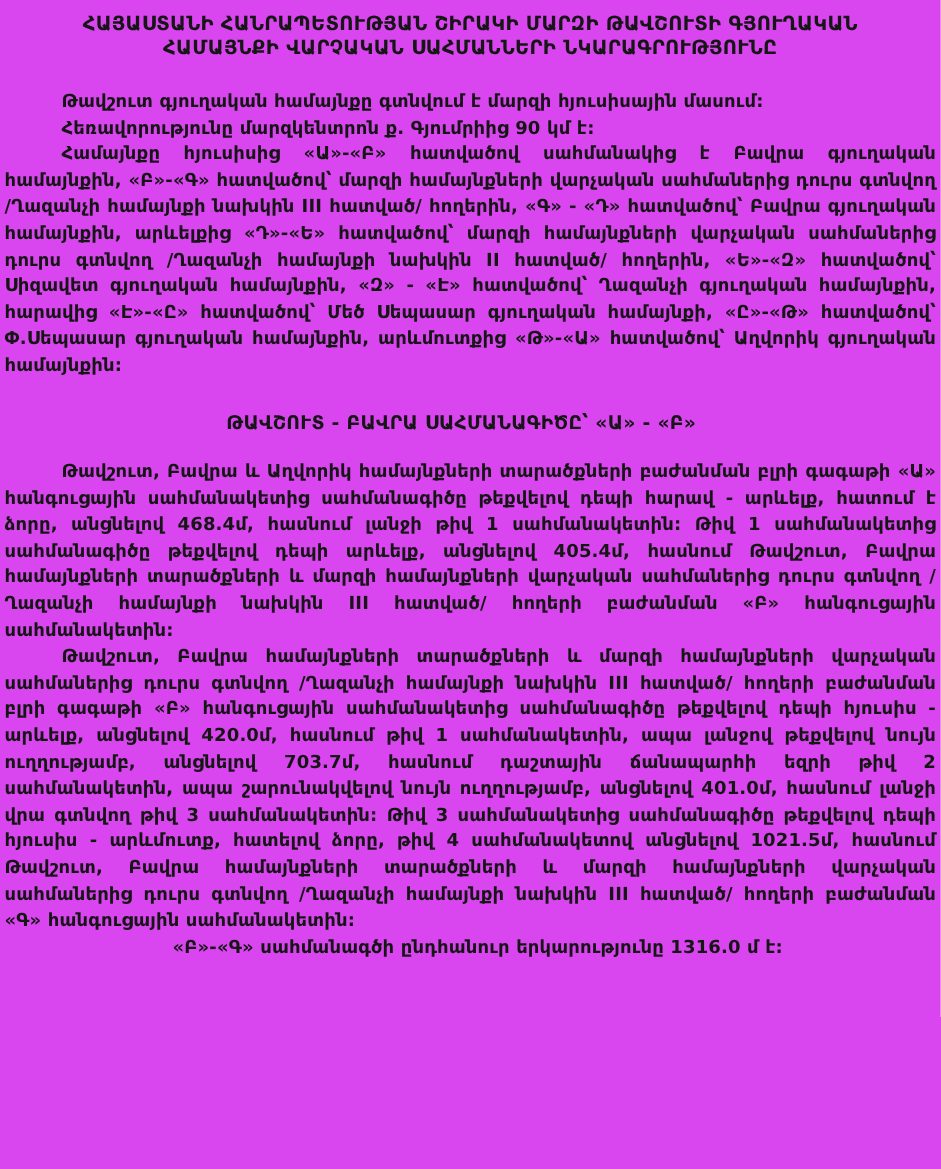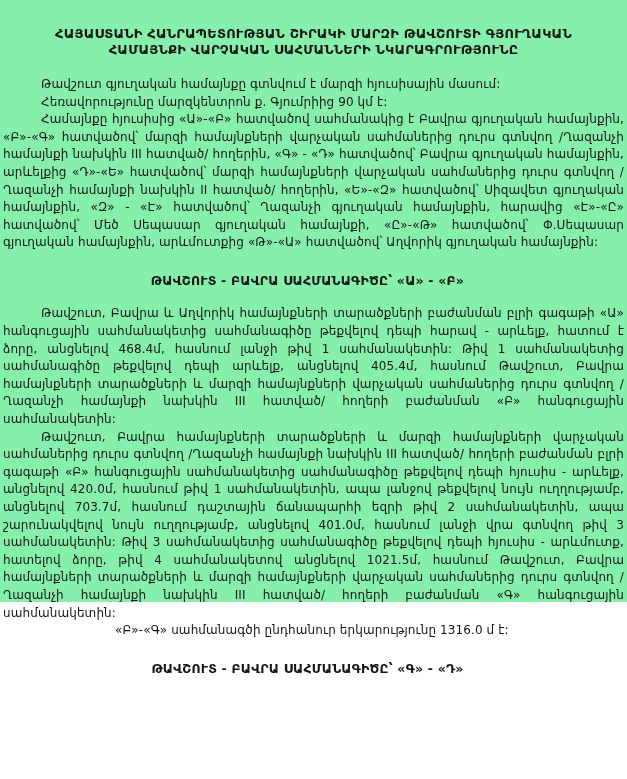--- a/index.html
+++ b/index.html
@@ -11,36 +11,36 @@
     width: 627px;
     height: 779px;
     overflow: hidden;
     color: #161616;
     font-family: "DejaVu Sans", sans-serif;
     -webkit-font-smoothing: none;
   }
   .page {
     box-sizing: border-box;
     width: 627px;
-    height: 602px;
-    padding: 26px 3px 0 3px;
-    background: #86efac;
+    height: 779px;
+    padding: 9px 3px 0 3px;
+    background: #d946ef;
   }
   .doc-title {
     font-size: 13px;
     line-height: 16px;
     font-weight: bold;
     text-align: center;
     margin: 0 26px;
     letter-spacing: 0.2px;
   }
   p {
     margin: 0;
     font-size: 12px;
-    font-weight: normal;
+    font-weight: bold;
     line-height: 17.6px;
     letter-spacing: 0.1px;
   }
   .first-after-title {
     margin-top: 18px;
   }
   .body-par {
     text-align: justify;
     text-indent: 38px;
   }
@@ -75,15 +75,14 @@
   <div class="section-heading">ԹԱՎՇՈՒՏ - ԲԱՎՐԱ ՍԱՀՄԱՆԱԳԻԾԸ՝ «Ա» - «Բ»</div>
 
   <p class="body-par">Թավշուտ, Բավրա և Աղվորիկ համայնքների տարածքների բաժանման բլրի գագաթի «Ա» հանգուցային սահմանակետից սահմանագիծը թեքվելով դեպի հարավ - արևելք, հատում է ձորը, անցնելով 468.4մ, հասնում լանջի թիվ 1 սահմանակետին: Թիվ 1 սահմանակետից սահմանագիծը թեքվելով դեպի արևելք, անցնելով 405.4մ, հասնում Թավշուտ, Բավրա համայնքների տարածքների և մարզի համայնքների վարչական սահմաներից դուրս գտնվող /Ղազանչի համայնքի նախկին III հատված/ հողերի բաժանման «Բ» հանգուցային սահմանակետին:</p>
 
 
 
   <p class="body-par">Թավշուտ, Բավրա համայնքների տարածքների և մարզի համայնքների վարչական սահմաներից դուրս գտնվող /Ղազանչի համայնքի նախկին III հատված/ հողերի բաժանման բլրի գագաթի «Բ» հանգուցային սահմանակետից սահմանագիծը թեքվելով դեպի հյուսիս - արևելք, անցնելով 420.0մ, հասնում թիվ 1 սահմանակետին, ապա լանջով թեքվելով նույն ուղղությամբ, անցնելով 703.7մ, հասնում դաշտային ճանապարհի եզրի թիվ 2 սահմանակետին, ապա շարունակվելով նույն ուղղությամբ, անցնելով 401.0մ, հասնում լանջի վրա գտնվող թիվ 3 սահմանակետին: Թիվ 3 սահմանակետից սահմանագիծը թեքվելով դեպի հյուսիս - արևմուտք, հատելով ձորը, թիվ 4 սահմանակետով անցնելով 1021.5մ, հասնում Թավշուտ, Բավրա համայնքների տարածքների և մարզի համայնքների վարչական սահմաներից դուրս գտնվող /Ղազանչի համայնքի նախկին III հատված/ հողերի բաժանման «Գ» հանգուցային սահմանակետին:</p>
 
   <p class="summary-line">«Բ»-«Գ» սահմանագծի ընդհանուր երկարությունը 1316.0 մ է:</p>
 
-  <div class="section-heading">ԹԱՎՇՈՒՏ - ԲԱՎՐԱ ՍԱՀՄԱՆԱԳԻԾԸ՝ «Գ» - «Դ»</div>
 
 </div>
 
 </body></html>

